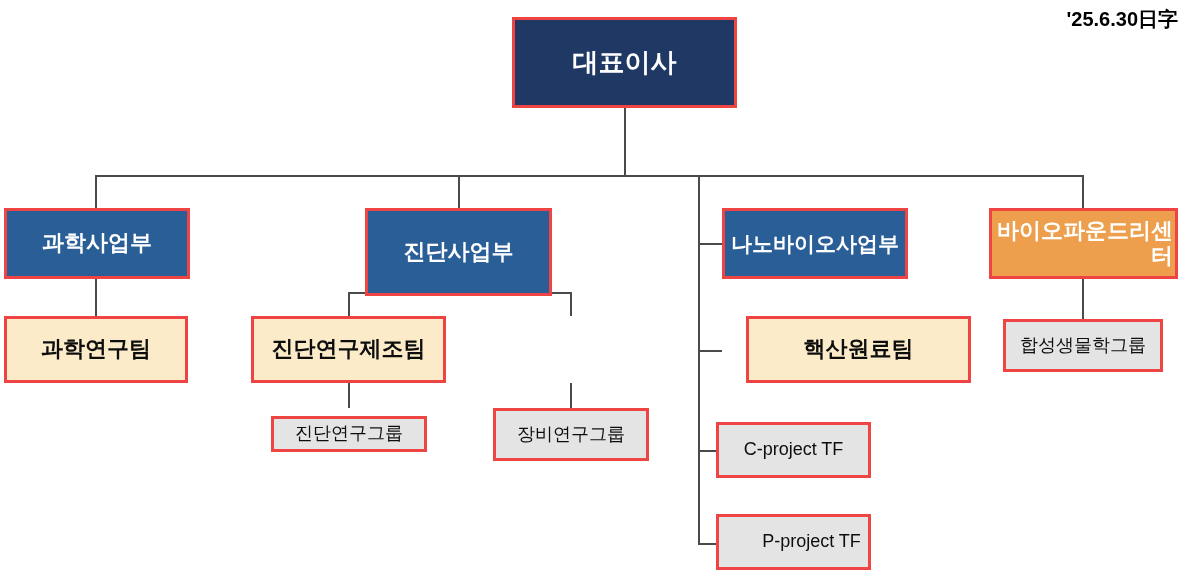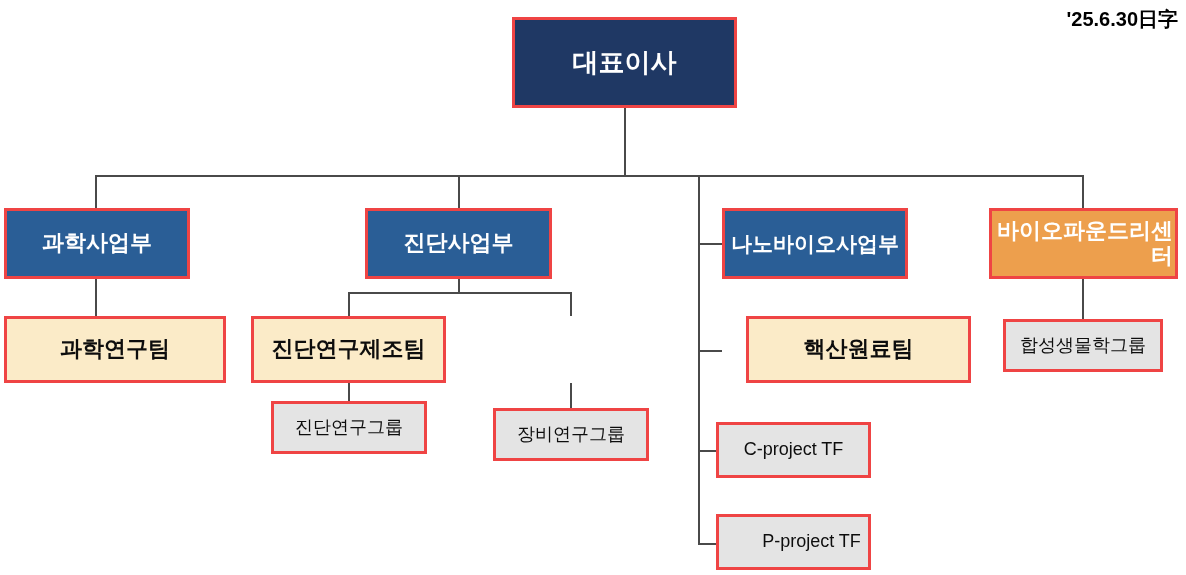--- a/index.html
+++ b/index.html
@@ -114,34 +114,34 @@
   <div class="conn conn-v" style="left:1082px; top:279px; height:40px;"></div>
 
   <div class="node n-navy" style="left:512px; top:17px; width:225px; height:91px; font-size:26px;">
     <span class="node-label">대표이사</span>
   </div>
 
   <div class="node n-blue" style="left:4px; top:208px; width:186px; height:71px; font-size:22px;">
     <span class="node-label">과학사업부</span>
   </div>
 
-  <div class="node n-cream" style="left:4px; top:316px; width:222px; height:67px; font-size:22px;">
+  <div class="node n-cream" style="left:4px; top:316px; width:184px; height:67px; font-size:22px;">
     <span class="node-label">과학연구팀</span>
   </div>
 
-  <div class="node n-blue" style="left:365px; top:208px; width:187px; height:71px; font-size:22px;">
+  <div class="node n-blue" style="left:365px; top:208px; width:187px; height:88px; font-size:22px;">
     <span class="node-label">진단사업부</span>
   </div>
 
   <div class="node n-cream" style="left:251px; top:316px; width:195px; height:67px; font-size:22px;">
     <span class="node-label">진단연구제조팀</span>
   </div>
 
 
-  <div class="node n-gray" style="left:271px; top:401px; width:156px; height:53px; font-size:18px;justify-content:flex-end;">
+  <div class="node n-gray" style="left:271px; top:416px; width:156px; height:36px; font-size:18px;justify-content:flex-end;">
     <span class="node-label">진단연구그룹</span>
   </div>
 
   <div class="node n-gray" style="left:493px; top:408px; width:156px; height:53px; font-size:18px;">
     <span class="node-label">장비연구그룹</span>
   </div>
 
   <div class="node n-blue" style="left:722px; top:208px; width:186px; height:71px; font-size:21px;">
     <span class="node-label">나노바이오사업부</span>
   </div>

